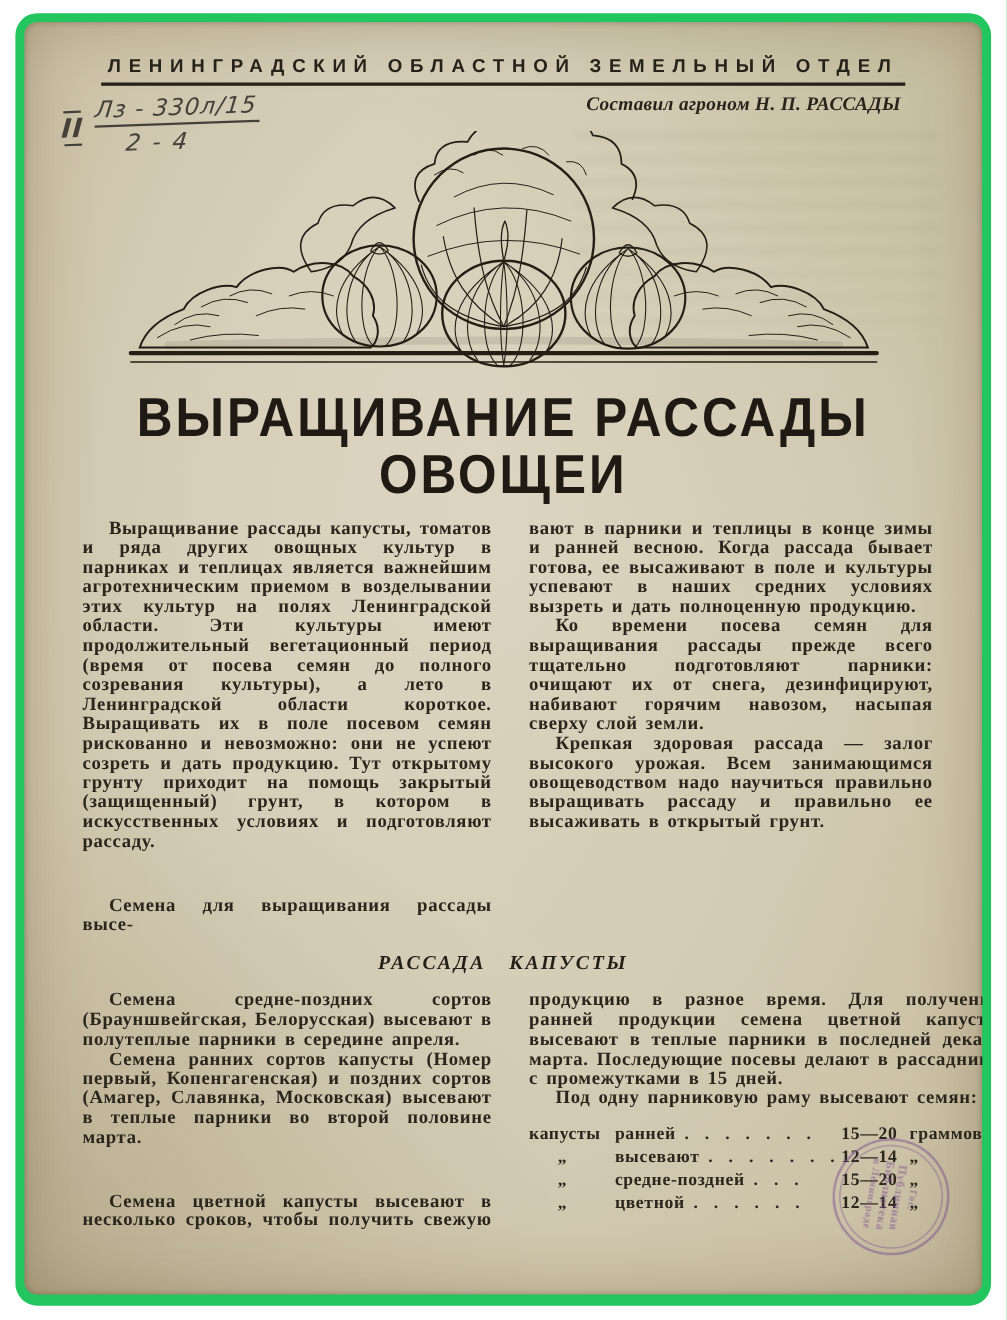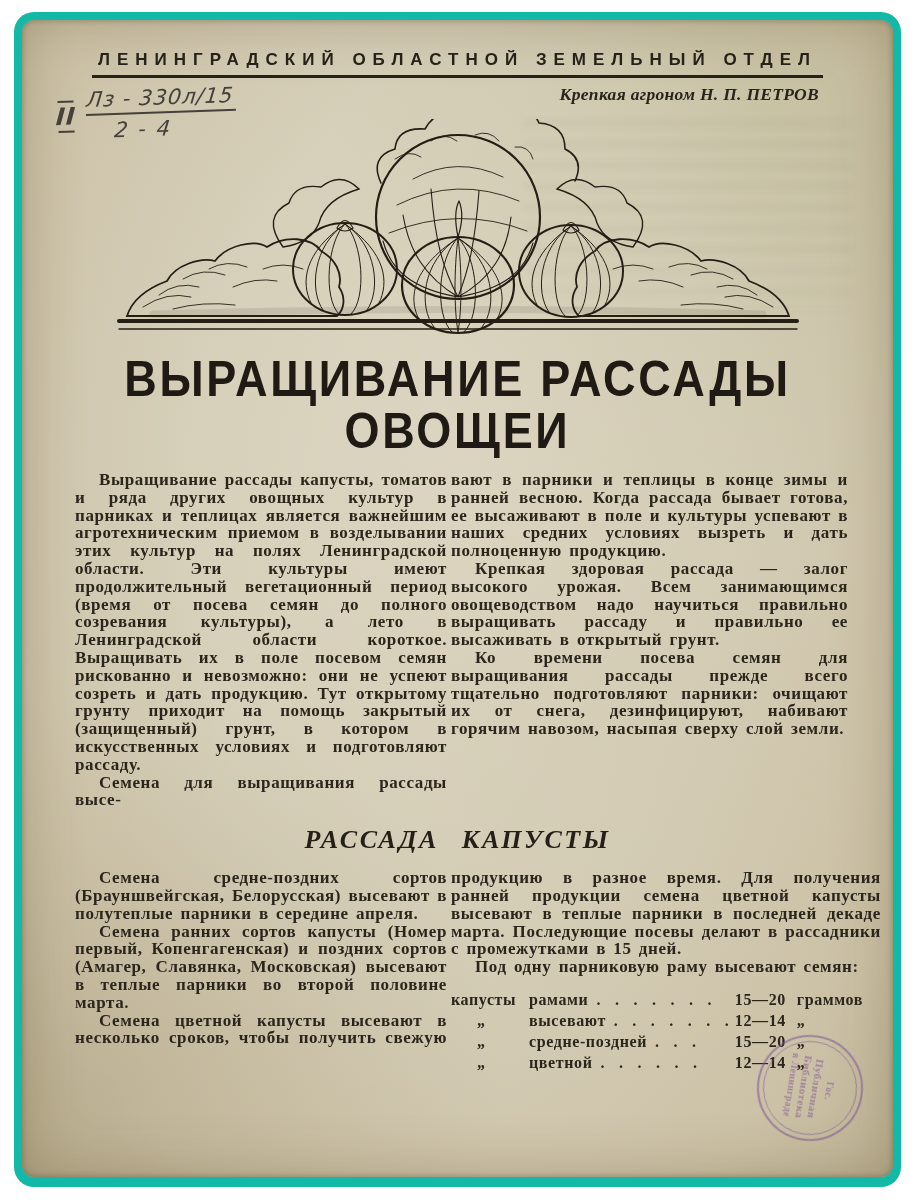--- a/index.html
+++ b/index.html
@@ -1,20 +1,20 @@
 <!DOCTYPE html>
 <html lang="ru"><head>
 <meta charset="utf-8">
 <style>
   html,body{margin:0;padding:0;width:915px;height:1200px;background:#ffffff;overflow:hidden;}
   *{box-sizing:border-box;}
 
   .photo-frame{
     position:absolute;left:14px;top:12px;width:887px;height:1175px;
-    background:#14b8a6;border-radius:20px;
+    background:#22c55e;border-radius:20px;
   }
   .paper{
     position:absolute;left:8px;top:8px;right:8px;bottom:10px;
     border-radius:12px;overflow:hidden;
     color:#2b251c;
     background:
       radial-gradient(circle at 86% 8%, rgba(150,158,100,.12), transparent 34%),
       radial-gradient(circle at 10% 92%, rgba(120,100,60,.14), transparent 30%),
       radial-gradient(circle at 70% 60%, rgba(170,150,100,.08), transparent 45%),
       radial-gradient(ellipse at 50% 42%, #ddd6c3 0%, #d6cfb9 45%, #cbc1a6 82%, #bdb294 100%);
@@ -60,32 +60,32 @@
 
   
   .main-title{
     margin:16px 0 0;text-align:center;color:#1f1a13;
     font-family:"Liberation Sans", sans-serif;font-weight:bold;
     font-size:50px;line-height:1.04;letter-spacing:3px;
     transform:scaleX(.9);transform-origin:50% 50%;
   }
 
   
-  .cols{display:flex;gap:4px;padding:0 45px 0 53px;margin-top:14px;}
+  .cols{display:flex;gap:34px;padding:0 45px 0 53px;margin-top:14px;}
   .col{text-align:justify;font-size:17px;font-weight:bold;line-height:17.8px;
        letter-spacing:.6px;word-spacing:2.5px;color:#2b251c;}
   .col.left{width:372px;flex:0 0 372px;}
   .col.right{flex:1;}
   .col p{margin:0;}
   .col p.ind{text-indent:24px;}
-  .col p.runon{text-align-last:justify;}
+  .col p.runon{text-align-last:justify;margin-top:40px;}
 
   .section-heading{
     margin:16px 0 10px;text-align:center;
-    font-style:italic;font-weight:bold;font-size:26px;color:#241f17;
+    font-style:italic;font-weight:bold;font-size:18px;color:#241f17;
     letter-spacing:2.5px;word-spacing:14px;
   }
 
   
   .rate-table{margin:13px 0 12px;font-size:16px;font-weight:bold;}
   .rate-row{display:flex;align-items:baseline;line-height:21px;white-space:nowrap;}
   .t-prefix{flex:0 0 78px;}
   .t-prefix.sub{padding-left:26px;}
   .t-dots{flex:1;overflow:hidden;letter-spacing:4px;padding:0 2px 0 8px;}
   .t-val{flex:0 0 62px;}
@@ -110,21 +110,21 @@
 </style>
 </head>
 <body>
 
 <div class="photo-frame">
   <div class="paper">
 
     <div class="ghost-text"></div>
 
     <div class="dept">ЛЕНИНГРАДСКИЙ ОБЛАСТНОЙ ЗЕМЕЛЬНЫЙ ОТДЕЛ</div>
-    <div class="byline">Крепкая агроном Н. П. ПЕТРОВ</div>
+    <div class="byline">Составил агроном Н. П. РАССАДЫ</div>
 
     <div class="handnote">
       <div class="roman">
         <span class="bar"></span>
         <span class="numerals">II</span>
         <span class="bar"></span>
       </div>
       <div class="fraction">
         <span class="num">Лз - 330л/15</span>
         <span class="rule"></span>
@@ -172,41 +172,41 @@
       <span style="display:block">ОВОЩЕИ</span>
     </h1>
 
     <div class="cols">
       <div class="col left">
         <p class="ind">Выращивание рассады капусты, томатов и ряда других овощных культур в парниках и теплицах является важнейшим агротехническим приемом в возделывании этих культур на полях Ленинградской области. Эти культуры имеют продолжительный вегетационный период (время от посева семян до полного созревания культуры), а лето в Ленинградской области короткое. Выращивать их в поле посевом семян рискованно и невозможно: они не успеют созреть и дать продукцию. Тут открытому грунту приходит на помощь закрытый (защищенный) грунт, в котором в искусственных условиях и подготовляют рассаду.</p>
         <p class="ind runon">Семена для выращивания рассады высе-</p>
       </div>
       <div class="col right">
         <p>вают в парники и теплицы в конце зимы и ранней весною. Когда рассада бывает готова, ее высаживают в поле и культуры успевают в наших средних условиях вызреть и дать полноценную продукцию.</p>
+        <p class="ind">Ко времени посева семян для выращивания рассады прежде всего тщательно подготовляют парники: очищают их от снега, дезинфицируют, набивают горячим навозом, насыпая сверху слой земли.</p>
         <p class="ind">Крепкая здоровая рассада — залог высокого урожая. Всем занимающимся овощеводством надо научиться правильно выращивать рассаду и правильно ее высаживать в открытый грунт.</p>
-        <p class="ind">Ко времени посева семян для выращивания рассады прежде всего тщательно подготовляют парники: очищают их от снега, дезинфицируют, набивают горячим навозом, насыпая сверху слой земли.</p>
       </div>
     </div>
 
     <h2 class="section-heading">РАССАДА КАПУСТЫ</h2>
 
     <div class="cols">
       <div class="col left">
         <p class="ind">Семена средне-поздних сортов (Брауншвейгская, Белорусская) высевают в полутеплые парники в середине апреля.</p>
         <p class="ind">Семена ранних сортов капусты (Номер первый, Копенгагенская) и поздних сортов (Амагер, Славянка, Московская) высевают в теплые парники во второй половине марта.</p>
         <p class="ind runon">Семена цветной капусты высевают в несколько сроков, чтобы получить свежую</p>
       </div>
       <div class="col right">
         <p>продукцию в разное время. Для получения ранней продукции семена цветной капусты высевают в теплые парники в последней декаде марта. Последующие посевы делают в рассадники с промежутками в 15 дней.</p>
         <p class="ind">Под одну парниковую раму высевают семян:</p>
 
         <div class="rate-table">
           <div class="rate-row">
             <span class="t-prefix">капусты</span>
-            <span class="t-label">рамами</span>
+            <span class="t-label">ранней</span>
             <span class="t-dots">. . . . . . .</span>
             <span class="t-val">15—20</span>
             <span class="t-unit">граммов</span>
           </div>
           <div class="rate-row">
             <span class="t-prefix sub">„</span>
             <span class="t-label">высевают</span>
             <span class="t-dots">. . . . . . .</span>
             <span class="t-val">12—14</span>
             <span class="t-unit">„</span>

